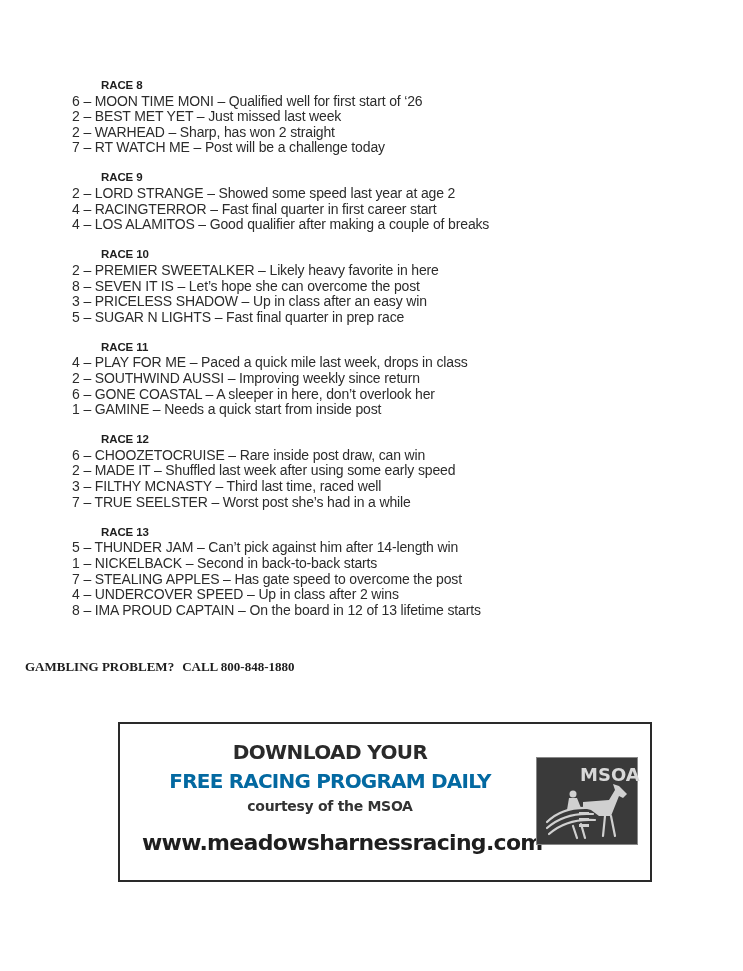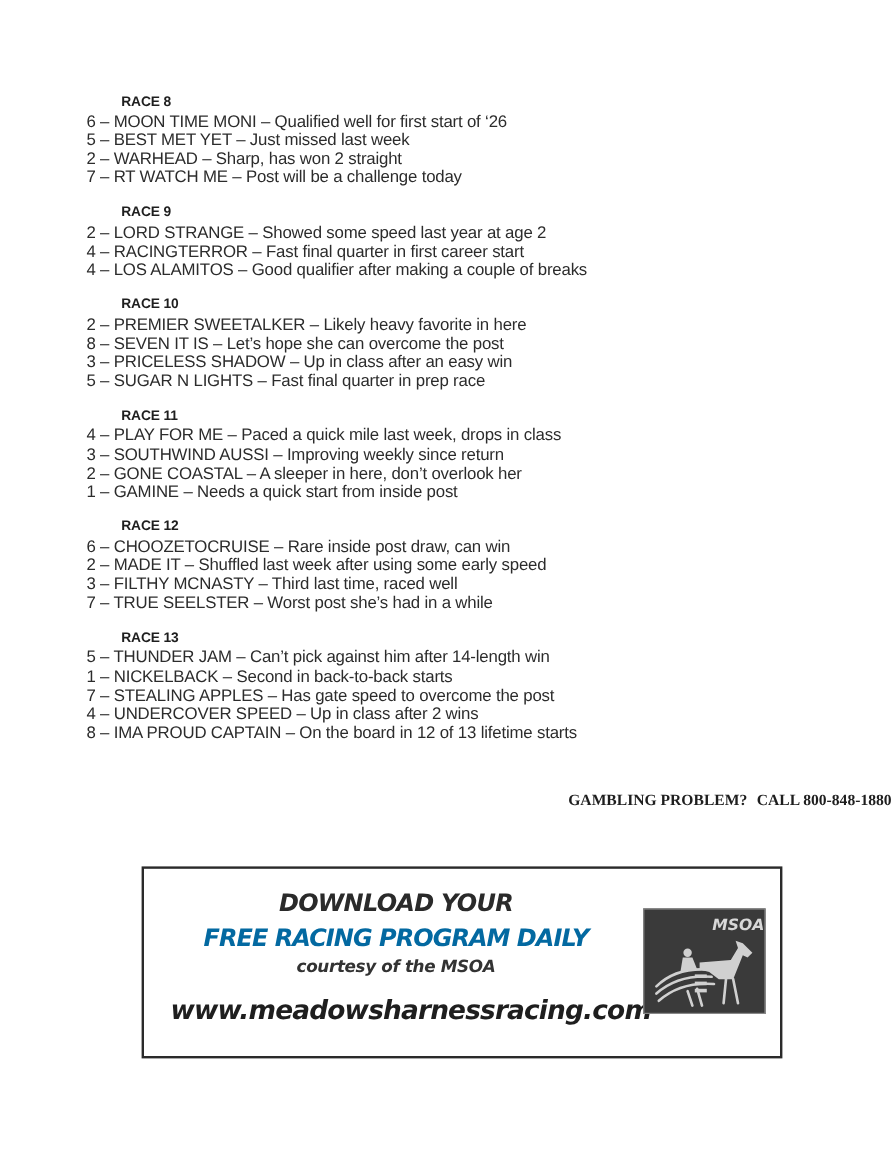--- a/index.html
+++ b/index.html
@@ -1,60 +1,60 @@
 <!DOCTYPE html>
 <html><head>
 <meta charset="utf-8">
 <style>
   html, body { margin: 0; padding: 0; background: #ffffff; }
   body { width: 743px; height: 971px; position: relative; overflow: hidden; color: #2a2a2a; font-family: "Liberation Sans", sans-serif; }
   .picks { position: absolute; left: 72px; top: 78px; width: 600px; }
   .race { margin-bottom: 14.5px; }
   .race-title { font-weight: bold; font-size: 11.5px; line-height: 15.6px; color: #1e1e1e; letter-spacing: -0.1px; margin-left: 29px; }
   .pick { font-size: 14px; line-height: 15.6px; color: #2c2c2c; white-space: nowrap; letter-spacing: -0.15px; }
-  .warning { position: absolute; left: 0; top: 659px; width: 743px; text-align: right; padding-left: 25px; box-sizing: border-box; font-family: "Liberation Serif", "DejaVu Serif", serif; font-weight: bold; font-size: 13px; color: #1e1e1e; }
+  .warning { position: absolute; left: 0; top: 659px; width: 743px; text-align: left; padding-left: 25px; box-sizing: border-box; font-family: "Liberation Serif", "DejaVu Serif", serif; font-weight: bold; font-size: 13px; color: #1e1e1e; }
   .warning .sp { display: inline-block; width: 8px; }
-  .ad-box { position: absolute; left: 118px; top: 722px; width: 534px; height: 160px; border: 2px solid #2a2a2a; box-sizing: border-box; font-style: italic; }
+  .ad-box { position: absolute; left: 118px; top: 722px; width: 534px; height: 160px; border: 2px solid #2a2a2a; box-sizing: border-box; }
   .ad-line1 { position: absolute; left: 0; top: 16px; width: 420px; text-align: center; font-size: 20px; font-weight: bold; color: #2a2a2a; font-family: "DejaVu Sans", sans-serif; letter-spacing: -0.6px; }
   .ad-line2 { position: absolute; left: 0; top: 45px; width: 420px; text-align: center; font-size: 20px; font-weight: bold; color: #0369a1; font-family: "DejaVu Sans", sans-serif; letter-spacing: -0.8px; }
   .ad-line3 { position: absolute; left: 0; top: 74px; width: 420px; text-align: center; font-size: 14px; font-weight: bold; color: #333; font-family: "DejaVu Sans", sans-serif; letter-spacing: -0.3px; }
   .ad-url { position: absolute; left: 22px; top: 106px; font-size: 22px; font-weight: bold; color: #1e1e1e; font-family: "DejaVu Sans", sans-serif; letter-spacing: -0.7px; }
   .logo { position: absolute; left: 416px; top: 33px; width: 100px; height: 86px; background: #3a3a3a; border: 1px solid #888; }
-  .logo-text { position: absolute; left: 0; top: 6px; width: 100%; text-align: right; color: #d8d8d8; font-weight: bold; font-size: 13px; font-family: "DejaVu Sans", sans-serif; }
+  .logo-text { position: absolute; left: 0; top: 6px; width: 100%; text-align: left; color: #d8d8d8; font-weight: bold; font-size: 18px; font-family: "DejaVu Sans", sans-serif; padding-left: 43px; }
   .logo svg { position: absolute; left: 6px; top: 24px; }
 </style>
 </head>
 <body>
 
 <div class="picks" id="picks">
     <div class="race">
       <div class="race-title">RACE 8</div>
       <div class="pick">6 – MOON TIME MONI – Qualified well for first start of ‘26</div>
-      <div class="pick">5 – BEST MET YET – Just missed last week</div>
+      <div class="pick">2 – BEST MET YET – Just missed last week</div>
       <div class="pick">2 – WARHEAD – Sharp, has won 2 straight</div>
       <div class="pick">7 – RT WATCH ME – Post will be a challenge today</div>
     </div>
     <div class="race">
       <div class="race-title">RACE 9</div>
       <div class="pick">2 – LORD STRANGE – Showed some speed last year at age 2</div>
       <div class="pick">4 – RACINGTERROR – Fast final quarter in first career start</div>
       <div class="pick">4 – LOS ALAMITOS – Good qualifier after making a couple of breaks</div>
     </div>
     <div class="race">
       <div class="race-title">RACE 10</div>
       <div class="pick">2 – PREMIER SWEETALKER – Likely heavy favorite in here</div>
       <div class="pick">8 – SEVEN IT IS – Let’s hope she can overcome the post</div>
       <div class="pick">3 – PRICELESS SHADOW – Up in class after an easy win</div>
       <div class="pick">5 – SUGAR N LIGHTS – Fast final quarter in prep race</div>
     </div>
     <div class="race">
       <div class="race-title">RACE 11</div>
       <div class="pick">4 – PLAY FOR ME – Paced a quick mile last week, drops in class</div>
-      <div class="pick">3 – SOUTHWIND AUSSI – Improving weekly since return</div>
-      <div class="pick">2 – GONE COASTAL – A sleeper in here, don’t overlook her</div>
+      <div class="pick">2 – SOUTHWIND AUSSI – Improving weekly since return</div>
+      <div class="pick">6 – GONE COASTAL – A sleeper in here, don’t overlook her</div>
       <div class="pick">1 – GAMINE – Needs a quick start from inside post</div>
     </div>
     <div class="race">
       <div class="race-title">RACE 12</div>
       <div class="pick">6 – CHOOZETOCRUISE – Rare inside post draw, can win</div>
       <div class="pick">2 – MADE IT – Shuffled last week after using some early speed</div>
       <div class="pick">3 – FILTHY MCNASTY – Third last time, raced well</div>
       <div class="pick">7 – TRUE SEELSTER – Worst post she’s had in a while</div>
     </div>
     <div class="race">

